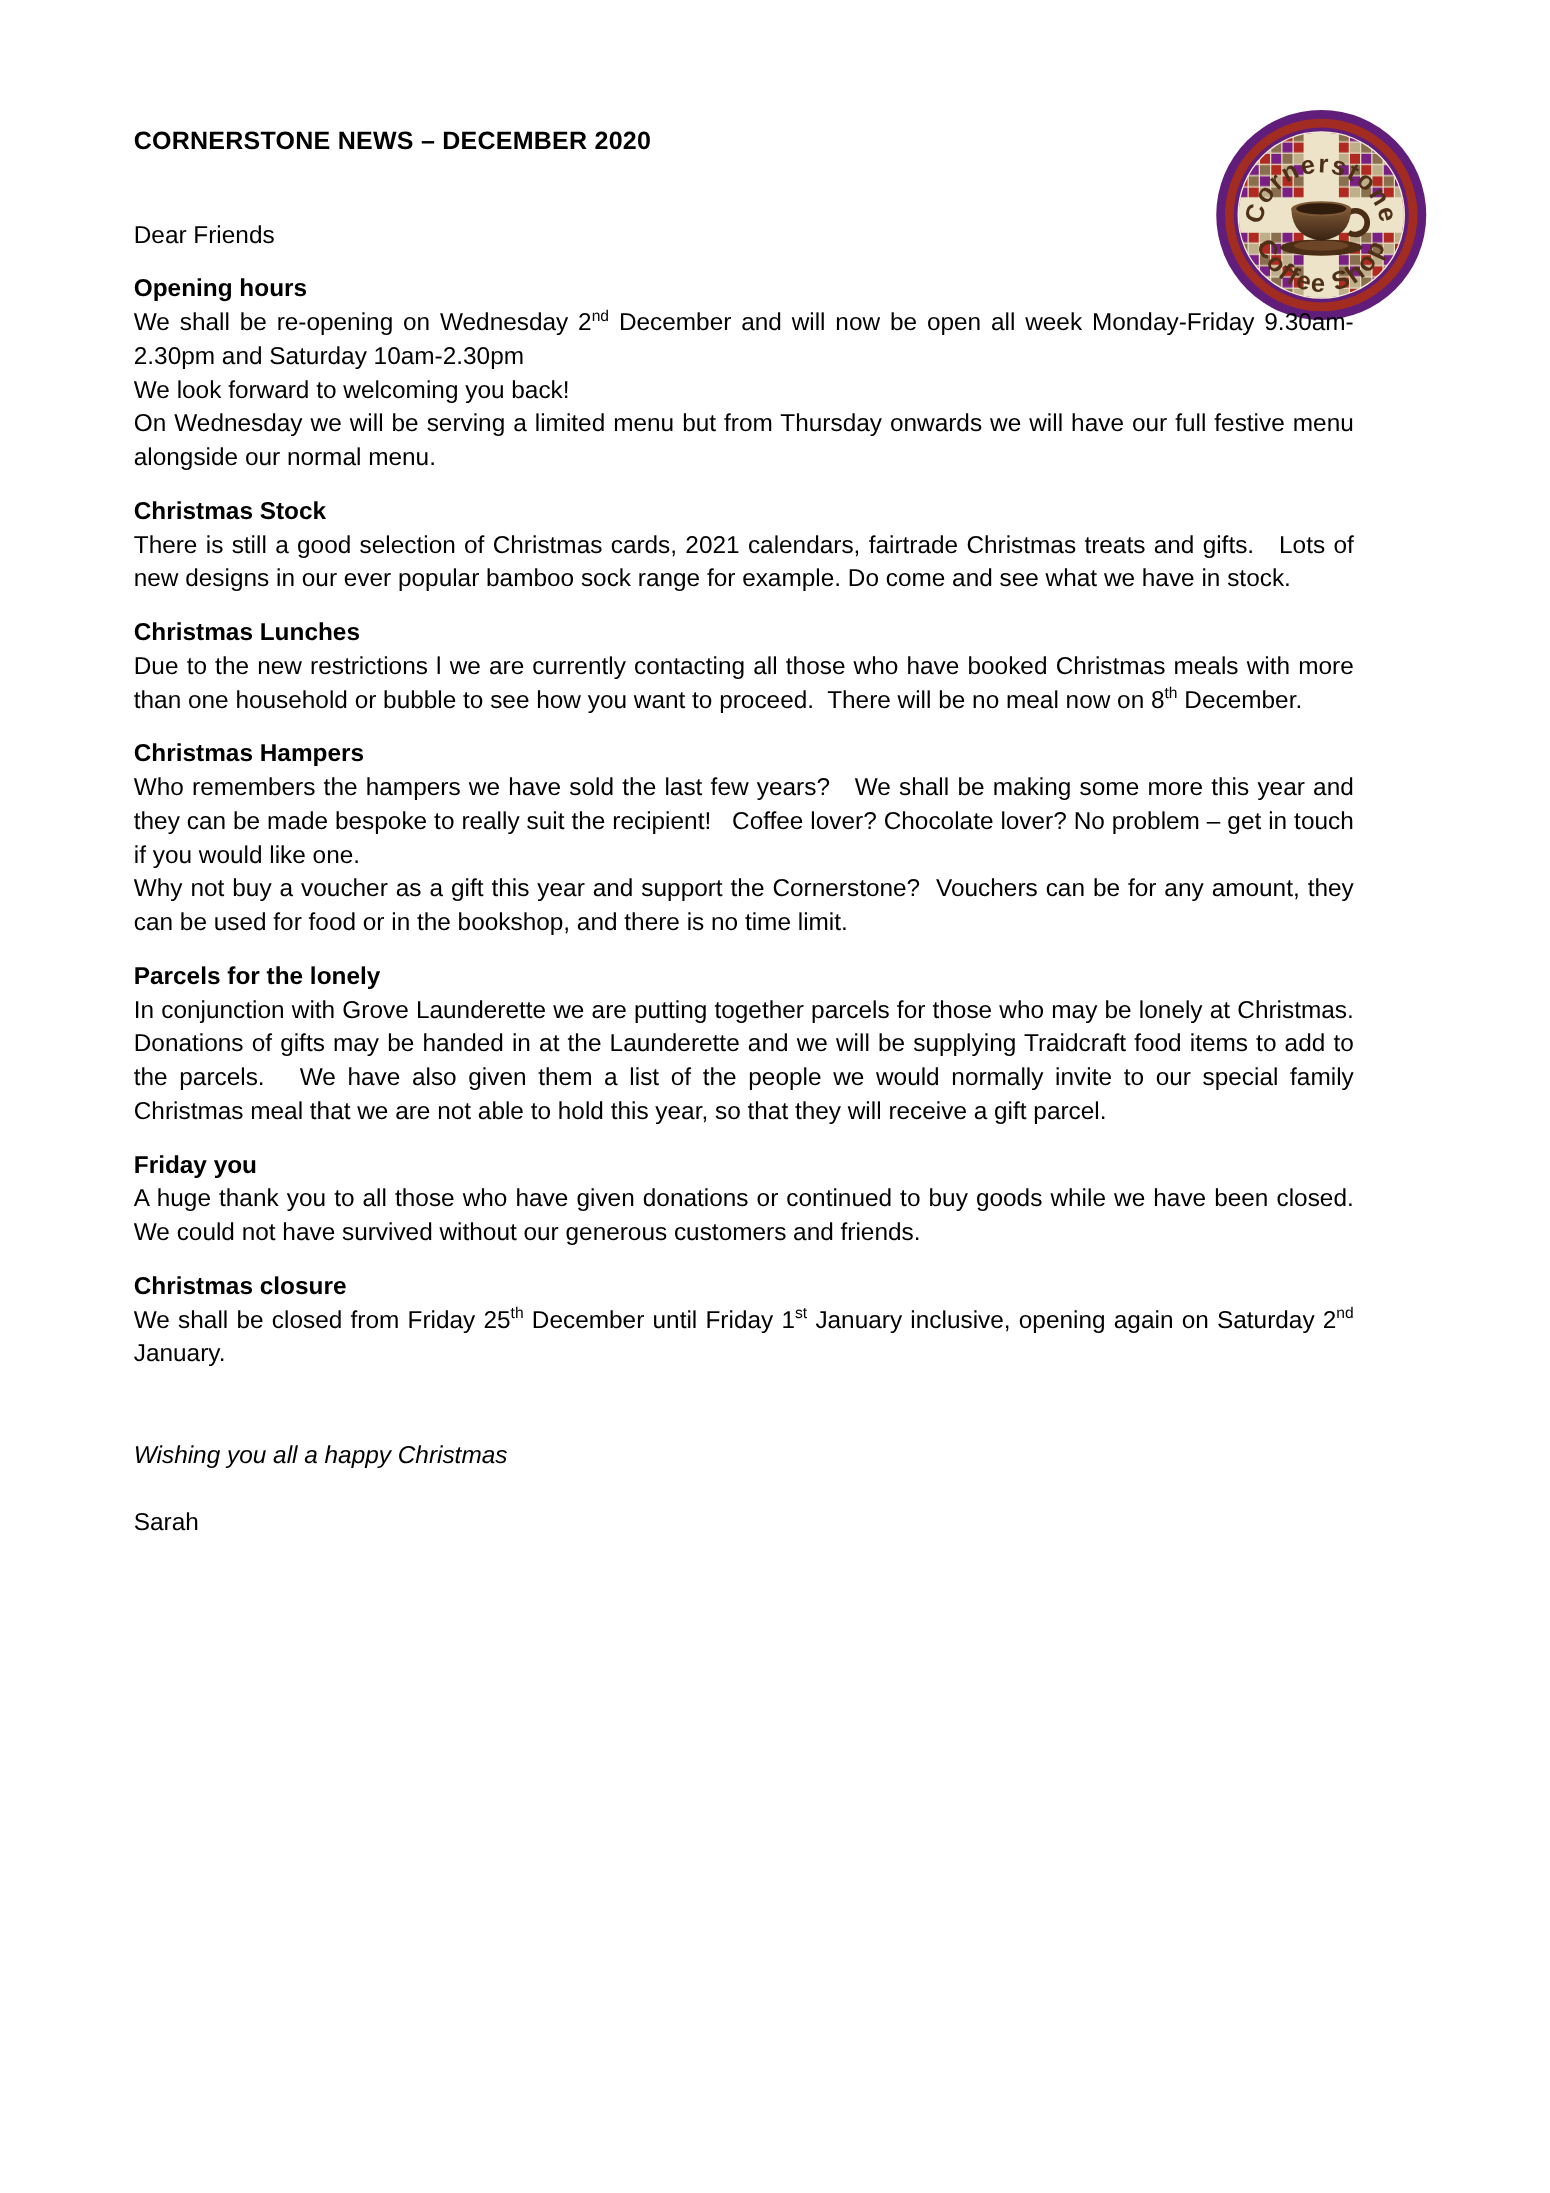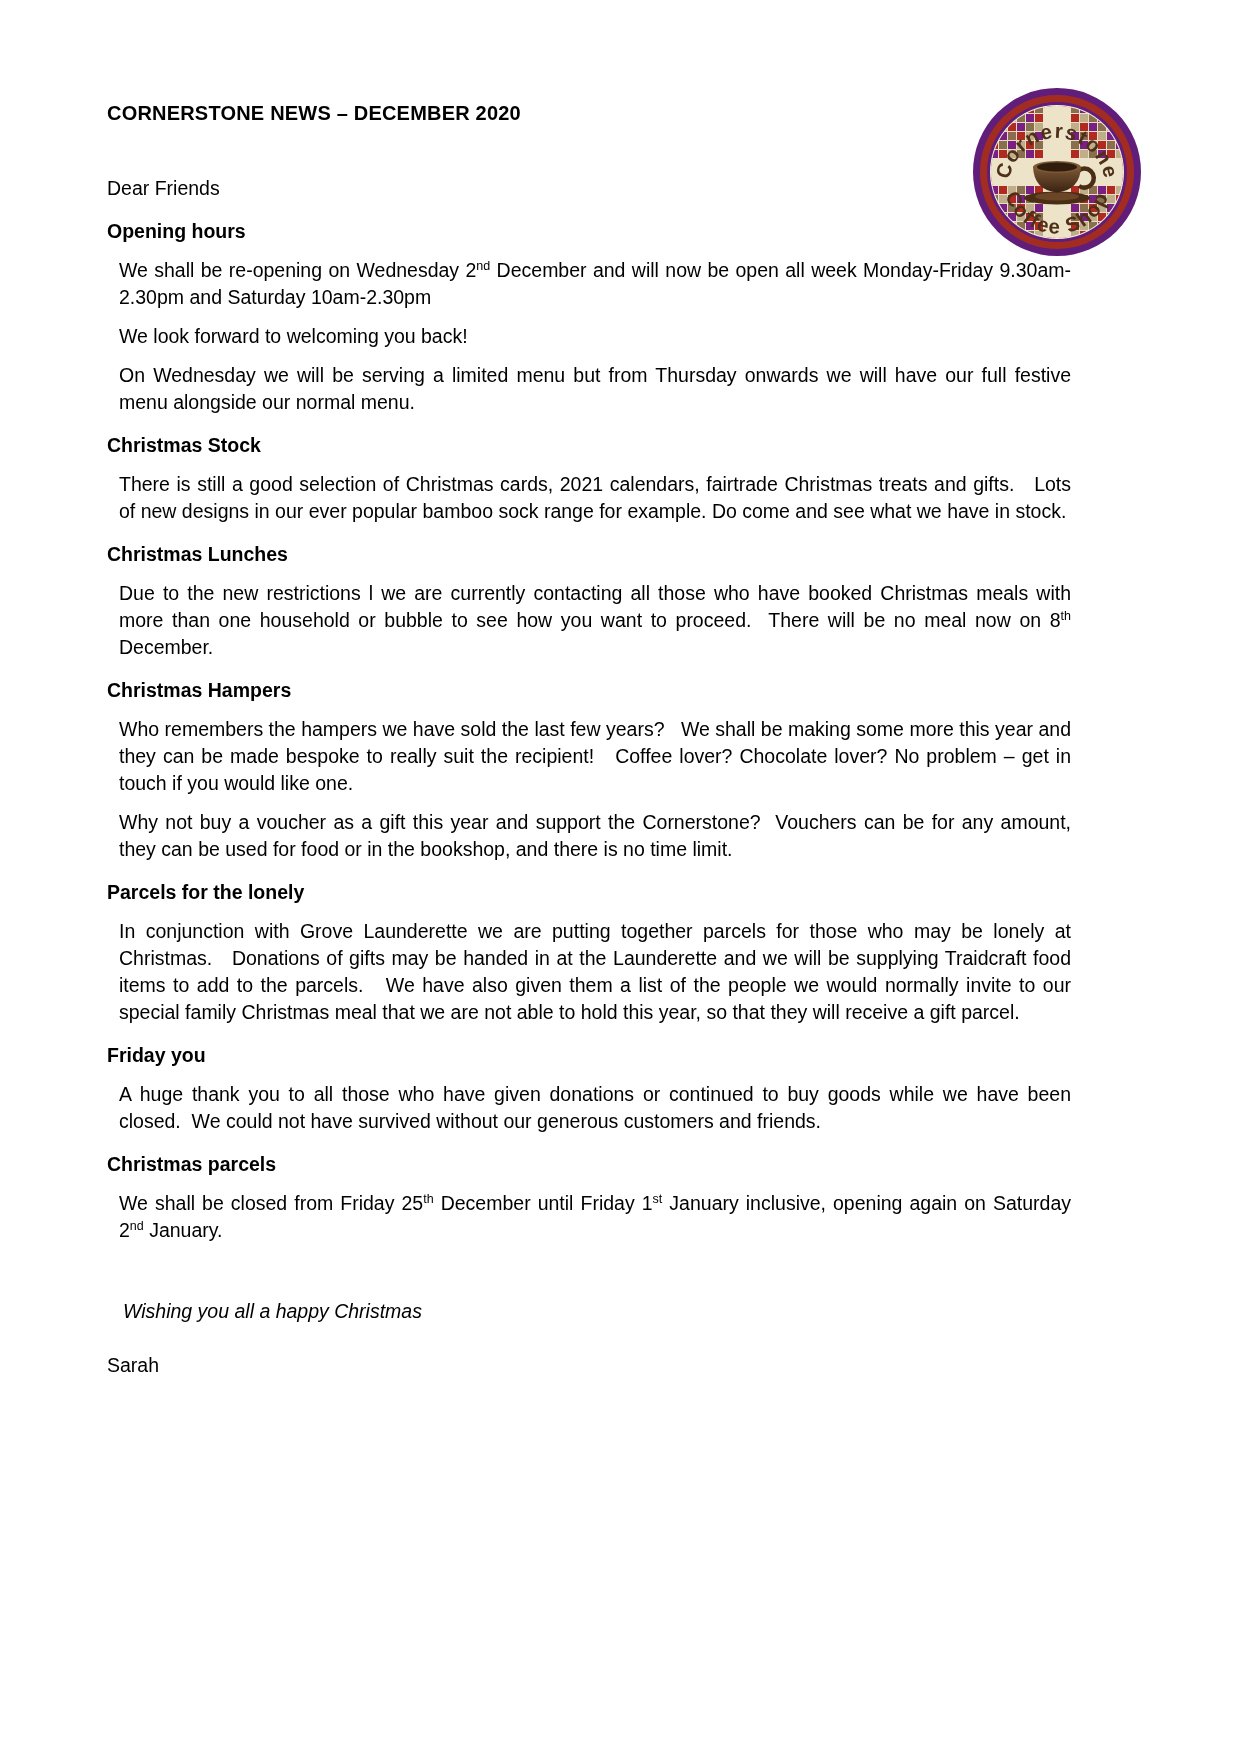--- a/index.html
+++ b/index.html
@@ -9,25 +9,25 @@
     background:#ffffff;
     font-family:"Liberation Sans","DejaVu Sans",sans-serif;
     color:#000000;
     overflow:hidden;
   }
   .content { position:absolute; left:107px; top:100px; width:976px; }
   .title { font-size:20px; font-weight:bold; line-height:27px; margin:0; letter-spacing:0.2px; }
   .greeting { font-size:19.5px; line-height:27px; margin:48px 0 0; }
   .section-heading { font-size:19.5px; font-weight:bold; line-height:27px; margin:16px 0 0; }
   .para {
-    font-size:19.5px; line-height:27px; margin:12px;
+    font-size:19.5px; line-height:27px; margin:0;
     text-align:justify; white-space:pre-wrap;
   }
   sup.ord { font-size:12.5px; line-height:0; vertical-align:super; }
-  .closing-wish { font-size:19.5px; line-height:27px; font-style:italic; margin:54px 16px 0; }
+  .closing-wish { font-size:19.5px; line-height:27px; font-style:italic; margin:54px 0 0; }
   .signature { font-size:19.5px; line-height:27px; margin:27px 0 0; }
   .logo { position:absolute; left:972px; top:87px; width:170px; height:170px; }
   .logo svg { display:block; }
 </style>
 </head>
 <body>
 
 <div class="page">
 
   <div class="logo">
@@ -113,20 +113,20 @@
     <p class="para">Who remembers the hampers we have sold the last few years?   We shall be making some more this year and they can be made bespoke to really suit the recipient!   Coffee lover? Chocolate lover? No problem – get in touch if you would like one.</p>
 
     <p class="para">Why not buy a voucher as a gift this year and support the Cornerstone?  Vouchers can be for any amount, they can be used for food or in the bookshop, and there is no time limit.</p>
 
     <h2 class="section-heading">Parcels for the lonely</h2>
     <p class="para">In conjunction with Grove Launderette we are putting together parcels for those who may be lonely at Christmas.   Donations of gifts may be handed in at the Launderette and we will be supplying Traidcraft food items to add to the parcels.   We have also given them a list of the people we would normally invite to our special family Christmas meal that we are not able to hold this year, so that they will receive a gift parcel.</p>
 
     <h2 class="section-heading">Friday you</h2>
     <p class="para">A huge thank you to all those who have given donations or continued to buy goods while we have been closed.  We could not have survived without our generous customers and friends.</p>
 
-    <h2 class="section-heading">Christmas parcels</h2>
+    <h2 class="section-heading">Christmas closure</h2>
     <p class="para"><span>We shall be closed from Friday 25</span><sup class="ord">th</sup><span> December until Friday 1</span><sup class="ord">st</sup><span> January inclusive, opening again on Saturday 2</span><sup class="ord">nd</sup><span> January.</span></p>
 
     <p class="closing-wish">Wishing you all a happy Christmas</p>
     <p class="signature">Sarah</p>
 
   </div>
 </div>
 
 </body></html>

